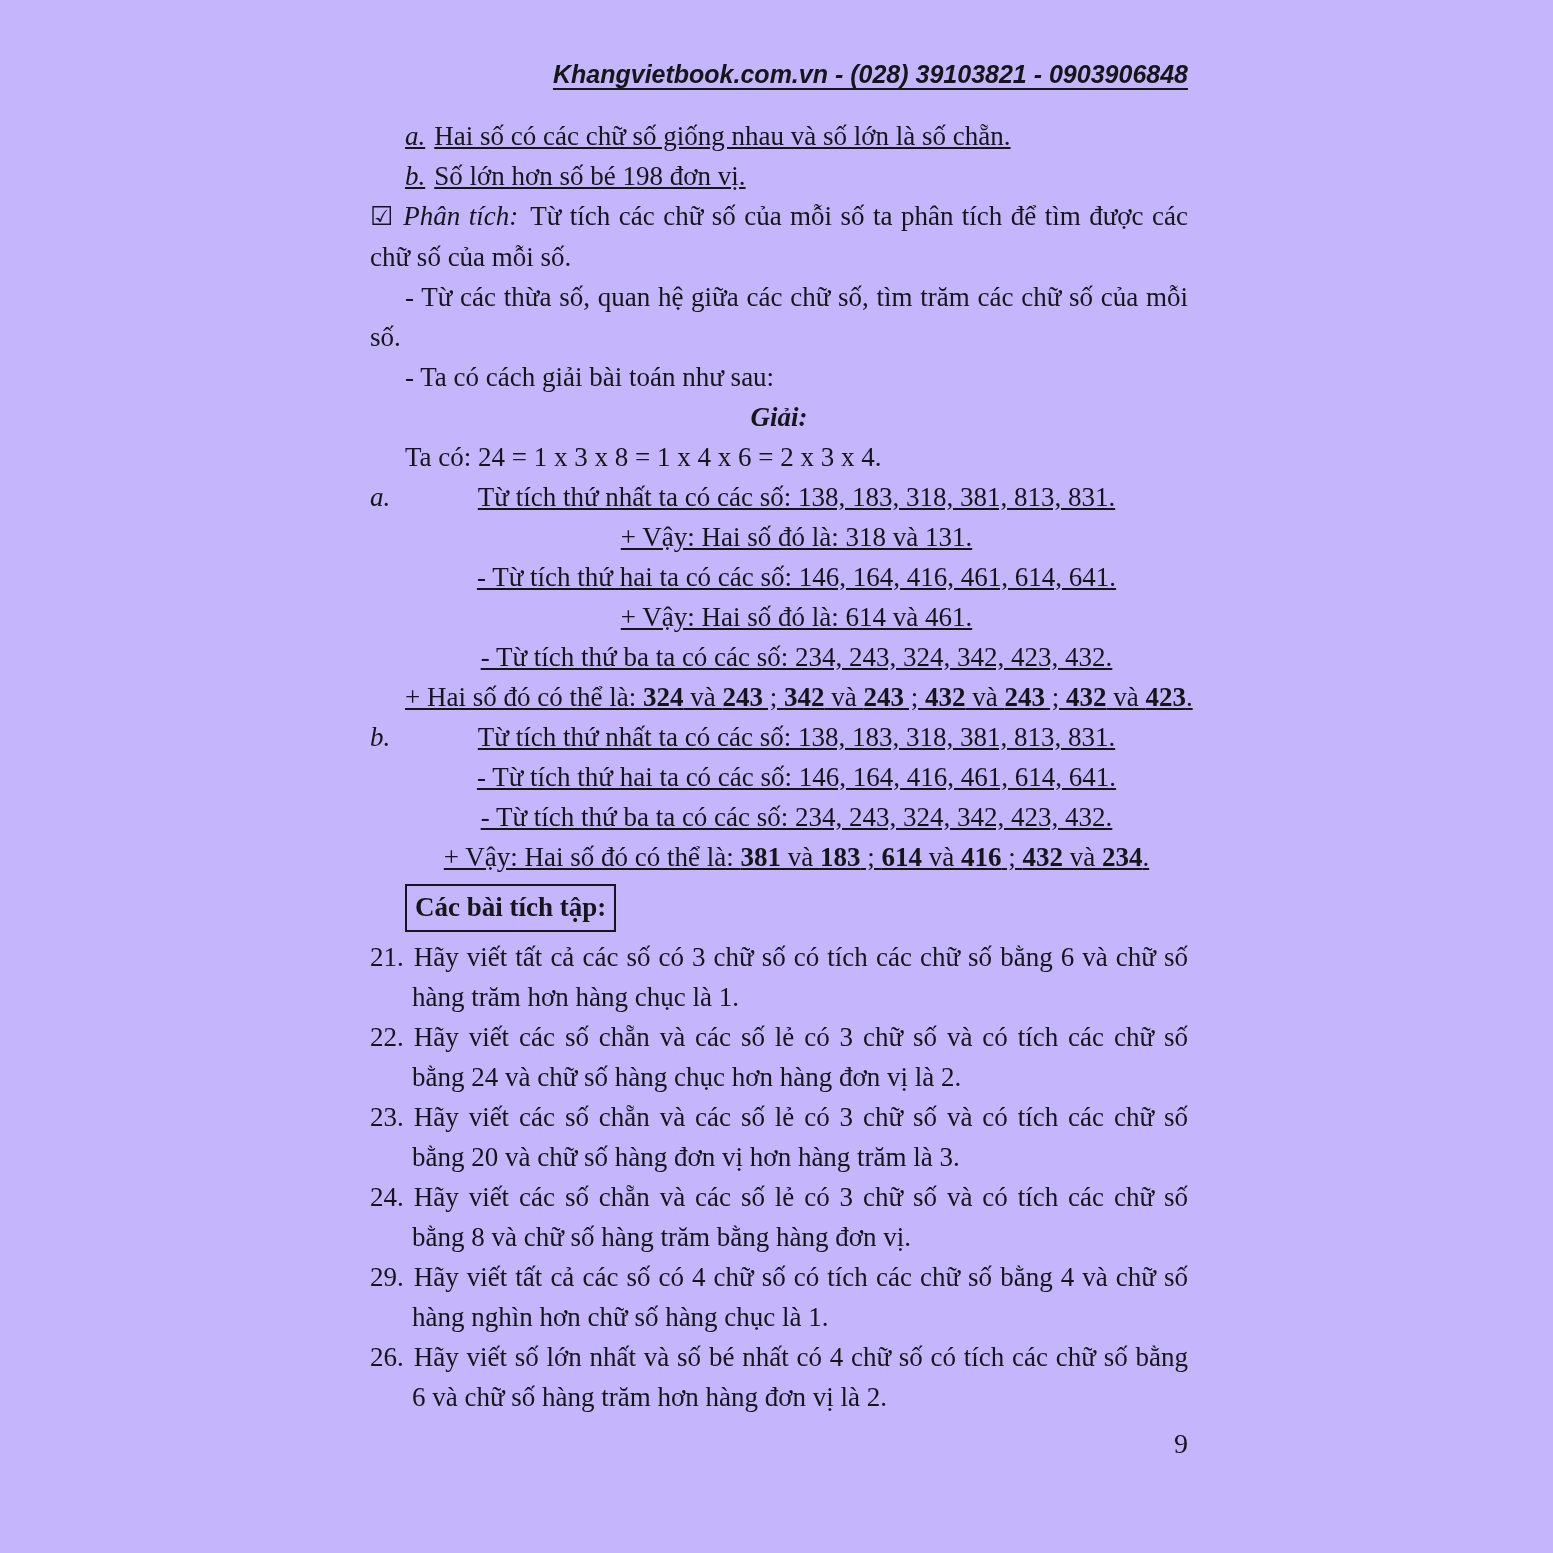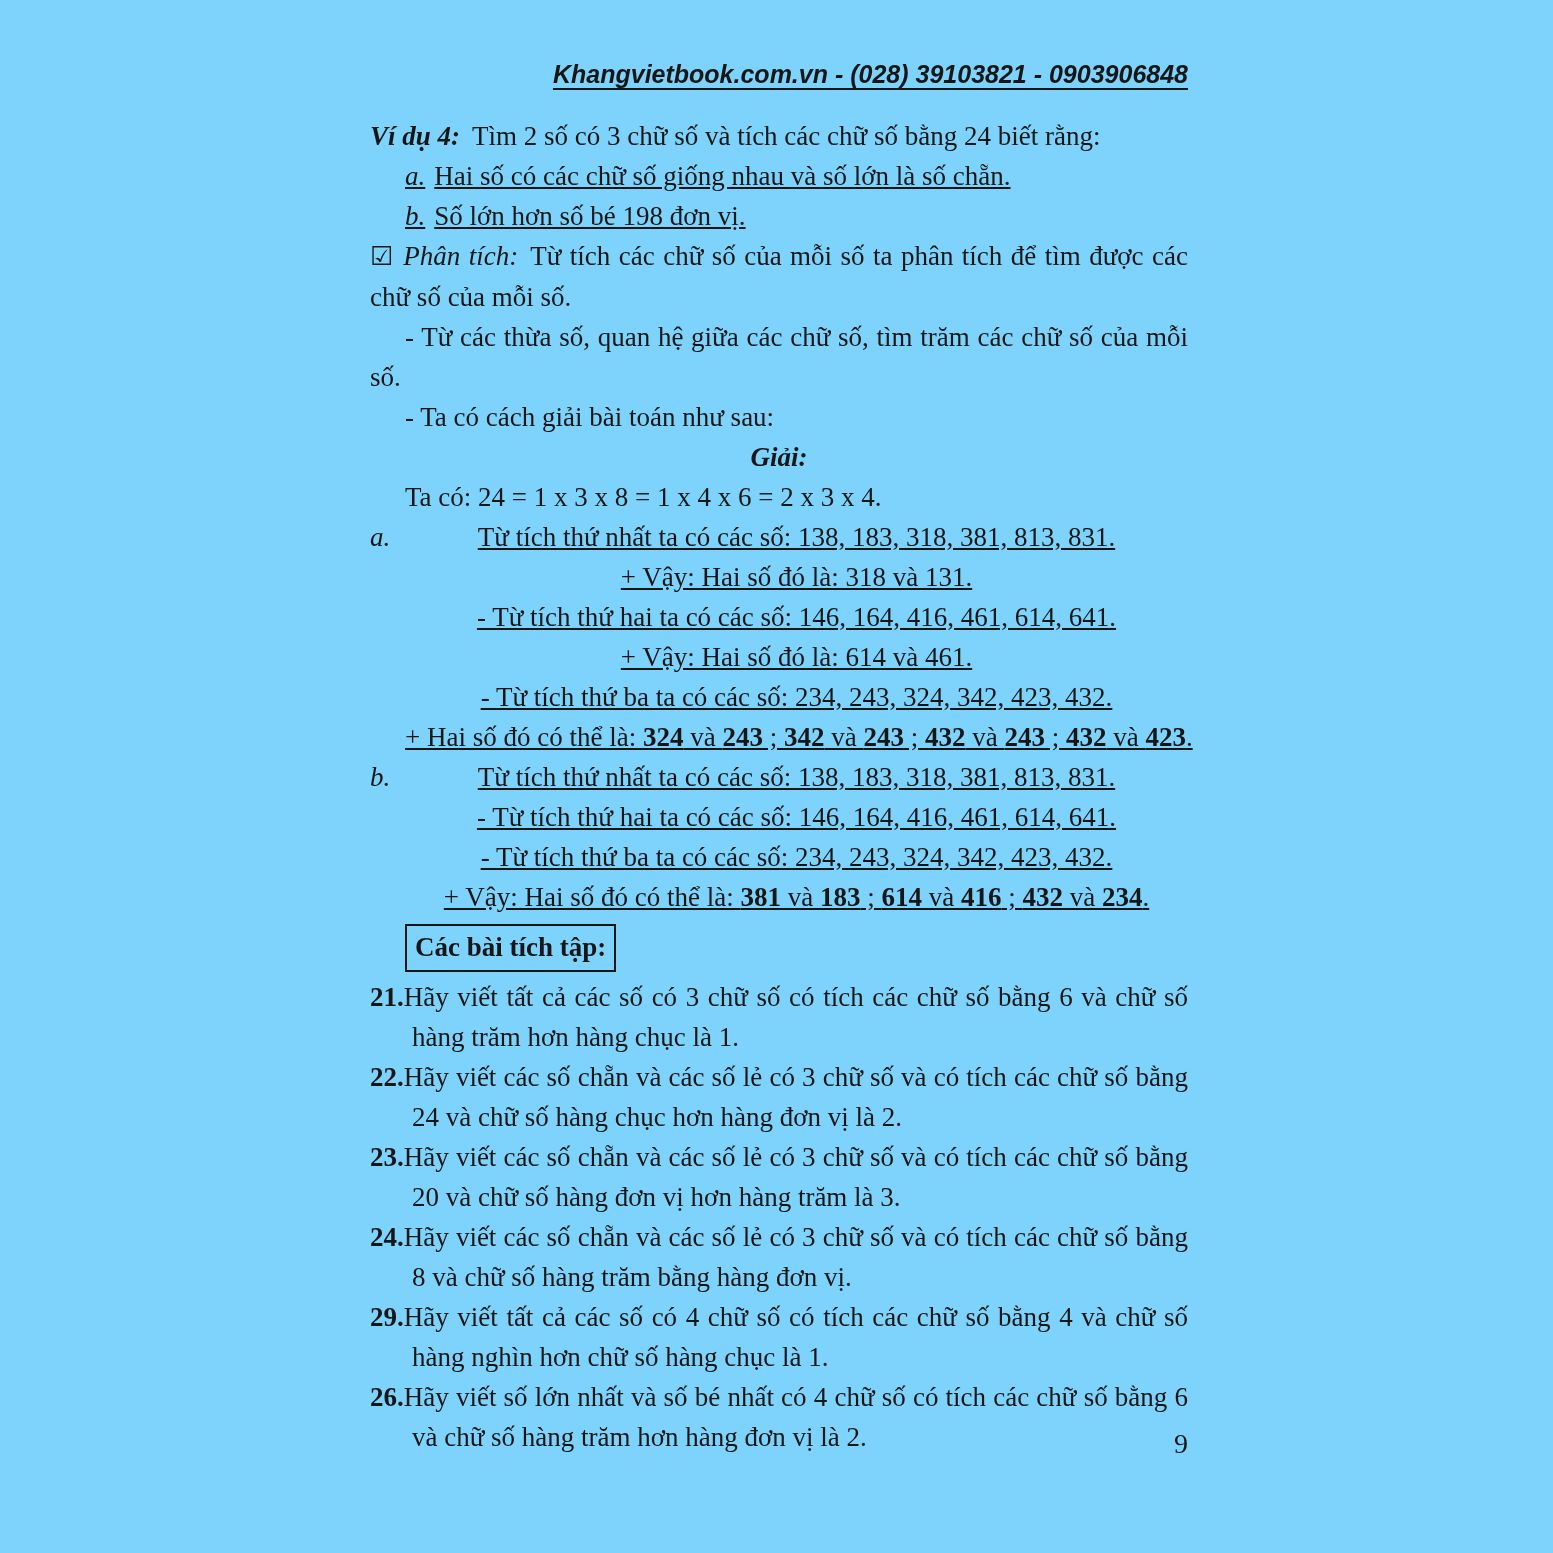--- a/index.html
+++ b/index.html
@@ -6,21 +6,21 @@
   html, body { width: 1553px; height: 1553px; }
   body {
     background: #ffffff;
     font-family: "Liberation Serif", serif;
     color: #161616;
   }
   .page {
     position: relative;
     width: 1553px;
     height: 1553px;
-    background: #7dd3fc;
+    background: #c4b5fd;
     overflow: hidden;
     padding-left: 37px;
   }
   .header {
     position: absolute;
     top: 60px;
     left: 370px;
     width: 818px;
     text-align: right;
     font-family: "Liberation Sans", sans-serif;
@@ -60,44 +60,41 @@
   }
   .sol-line { text-align: center; white-space: nowrap; text-decoration: underline; }
   .box-wrap { margin: 7px 0 5px 35px; text-align: left; }
   .box-title {
     display: inline-block;
     border: 2px solid #161616;
     padding: 1px 8px 3px 8px;
     font-weight: bold;
   }
   .ex { padding-left: 42px; text-indent: -42px; }
-  .ex .num { font-weight: bold; }
+  .ex .num { font-weight: normal; margin-right: 10px; }
   .page-number {
     position: absolute;
     left: 370px;
     top: 1428px;
     width: 818px;
     text-align: right;
     font-size: 28px;
   }
 </style>
 </head>
 <body>
 
 <div class="page">
 
   <div class="header">
     <span class="hdr-text">Khangvietbook.com.vn - (028) 39103821 - 0903906848</span>
   </div>
 
   <div class="content">
 
-    <div class="line">
-      <span class="bi lbl">Ví dụ 4:</span><span>Tìm 2 số có 3 chữ số và tích các chữ số bằng 24 biết rằng:</span>
-    </div>
     <div class="line ml">
       <span class="italic lbl-sm">a.</span><span>Hai số có các chữ số giống nhau và số lớn là số chẵn.</span>
     </div>
     <div class="line ml">
       <span class="italic lbl-sm">b.</span><span>Số lớn hơn số bé 198 đơn vị.</span>
     </div>
 
     <div>
       <span class="chk">☑</span><span class="italic lbl">Phân tích:</span><span>Từ tích các chữ số của mỗi số ta phân tích để tìm được các chữ số của mỗi số.</span>
     </div>

